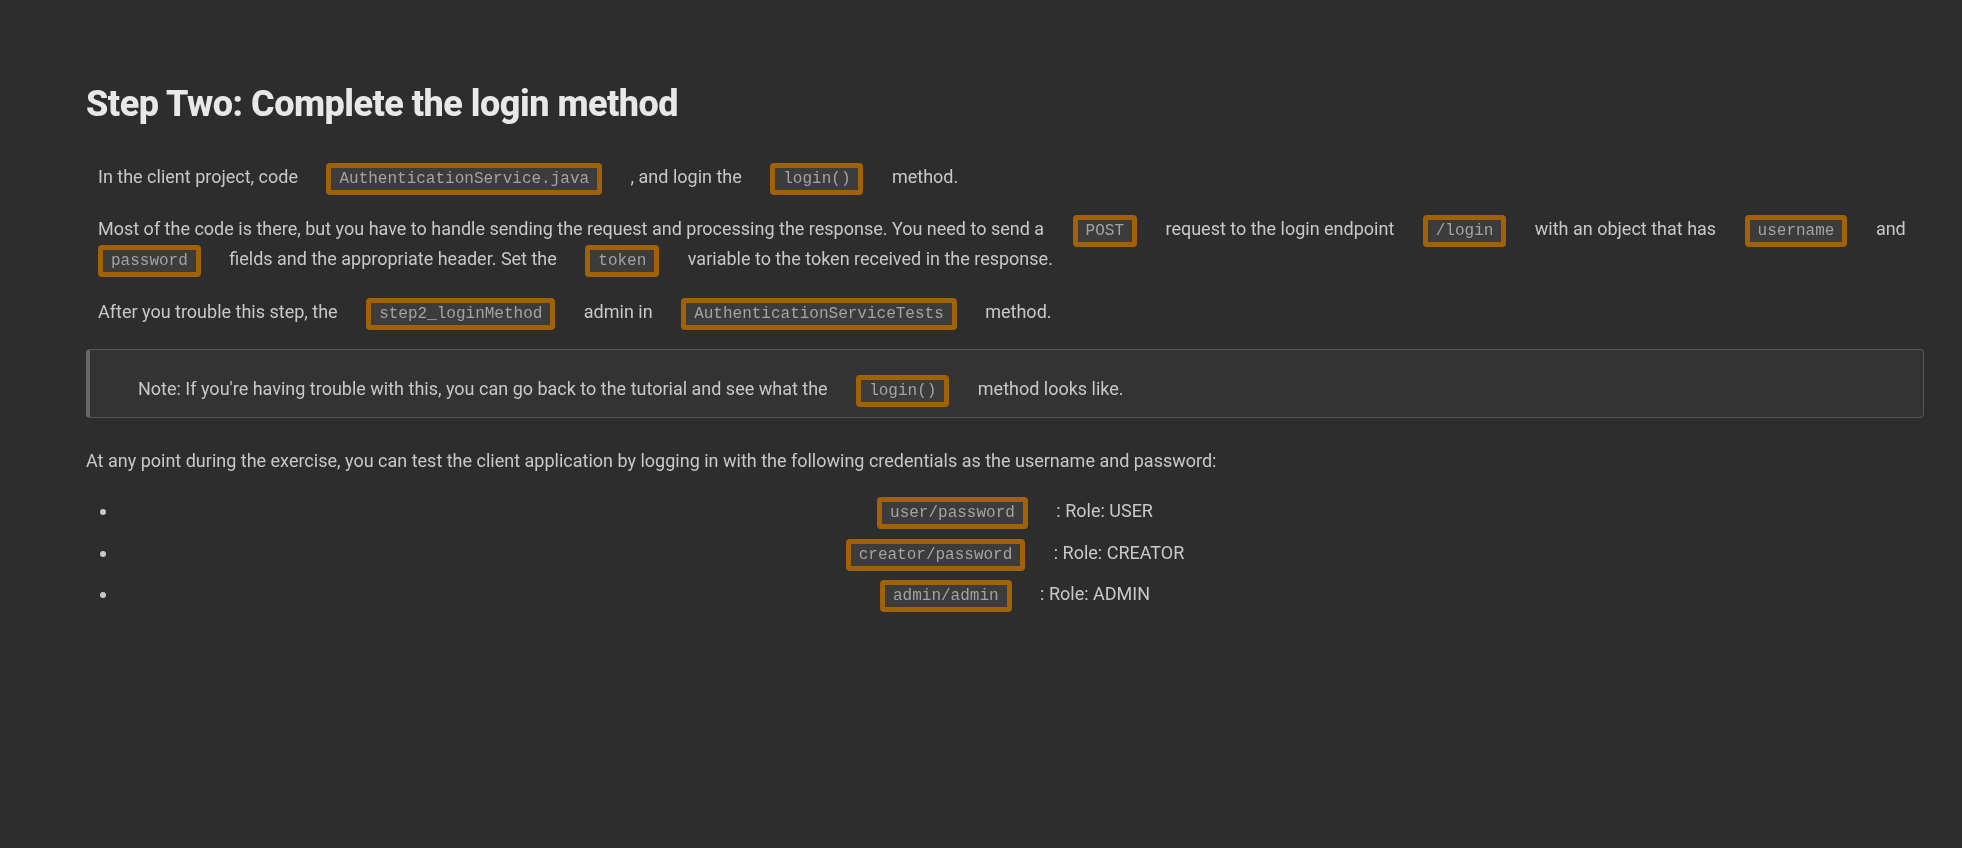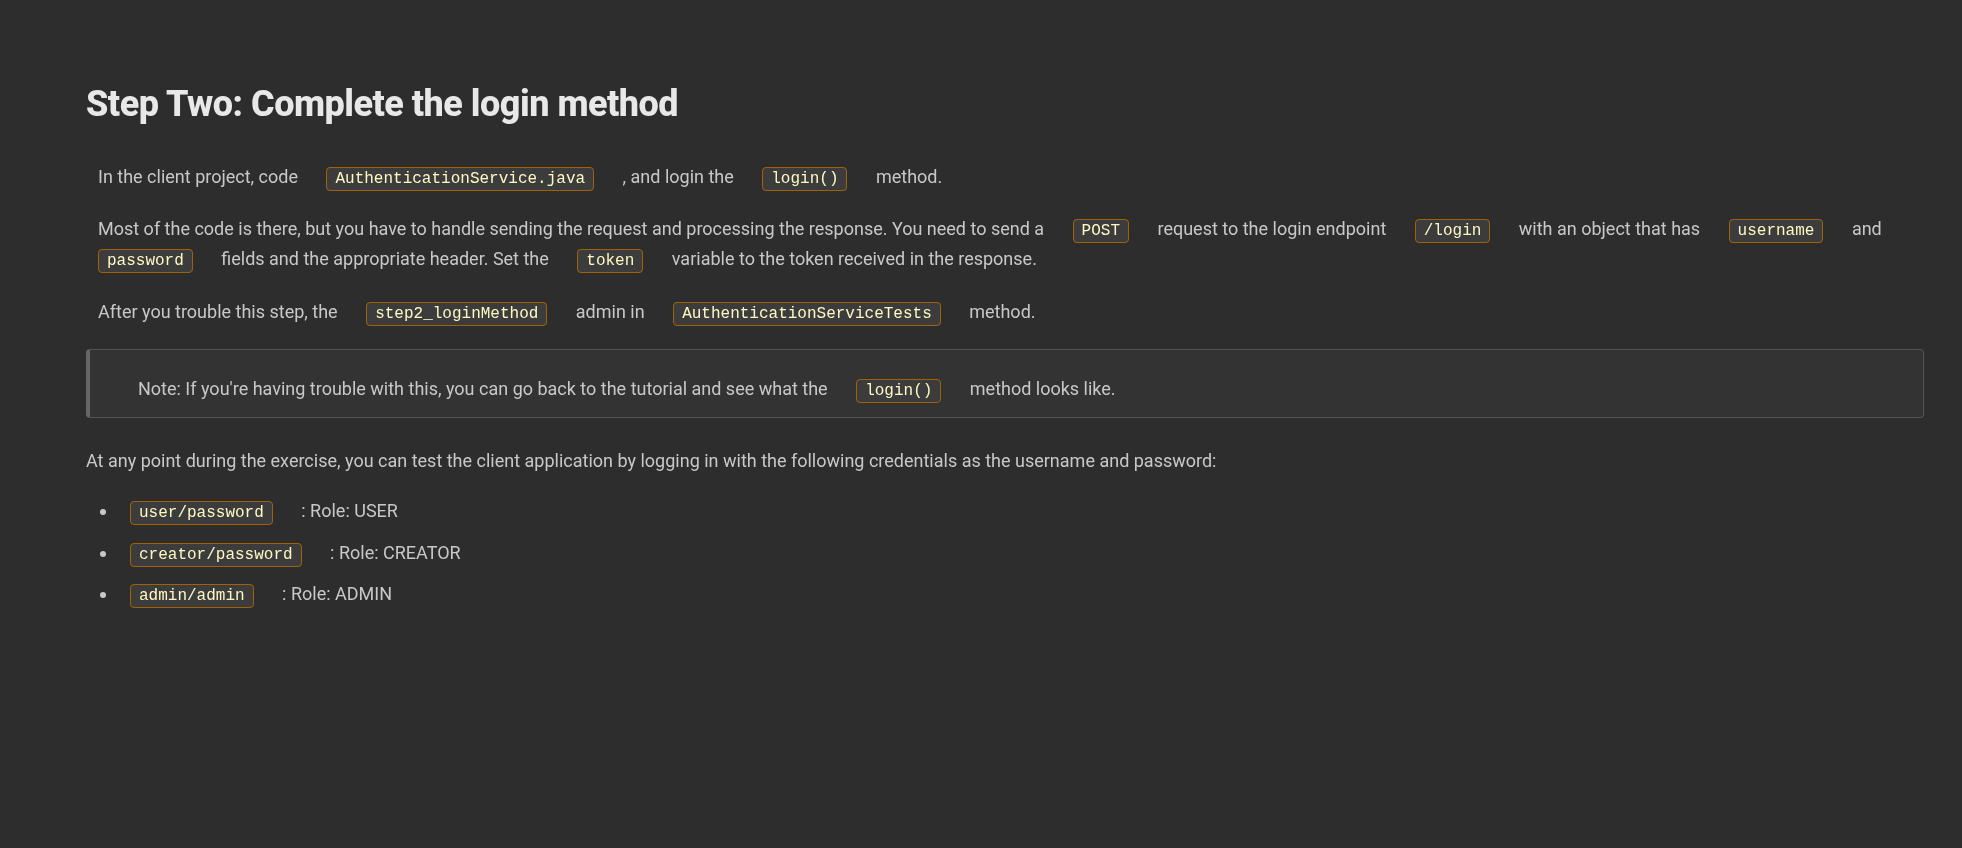--- a/index.html
+++ b/index.html
@@ -29,26 +29,26 @@
 
     p {
       margin-bottom: 22px;
       color: #c8c8c8;
       font-size: 18px;
       line-height: 1.65;
     }
 
     code {
       background-color: #3c3c3c;
-      color: #fef9c3;
+      color: #a3a3a3;
       padding: 2px 8px;
       border-radius: 4px;
       font-family: 'Courier New', Courier, monospace;
       font-size: 16px;
-      border: 1px solid #a16207;
+      border: 5px solid #a16207;
     }
 
     .note-box {
       border: 1px solid #555555;
       border-left: 4px solid #666666;
       background-color: #333333;
       padding: 12px 24px;
       margin-bottom: 28px;
       border-radius: 4px;
     }
@@ -62,20 +62,21 @@
     ul {
       list-style-type: disc;
       margin-left: 32px;
       margin-bottom: 22px;
     }
 
     ul li {
       margin-bottom: 10px;
       color: #c8c8c8;
       font-size: 18px;
+      text-align: center;
     }
   </style>
 </head>
 <body>
 
 <h1>Step Two: Complete the login method</h1>
 
 <p>
   <span>In the client project, code </span><code>AuthenticationService.java</code><span> , and login the </span><code>login()</code><span> method.</span>
 </p>

